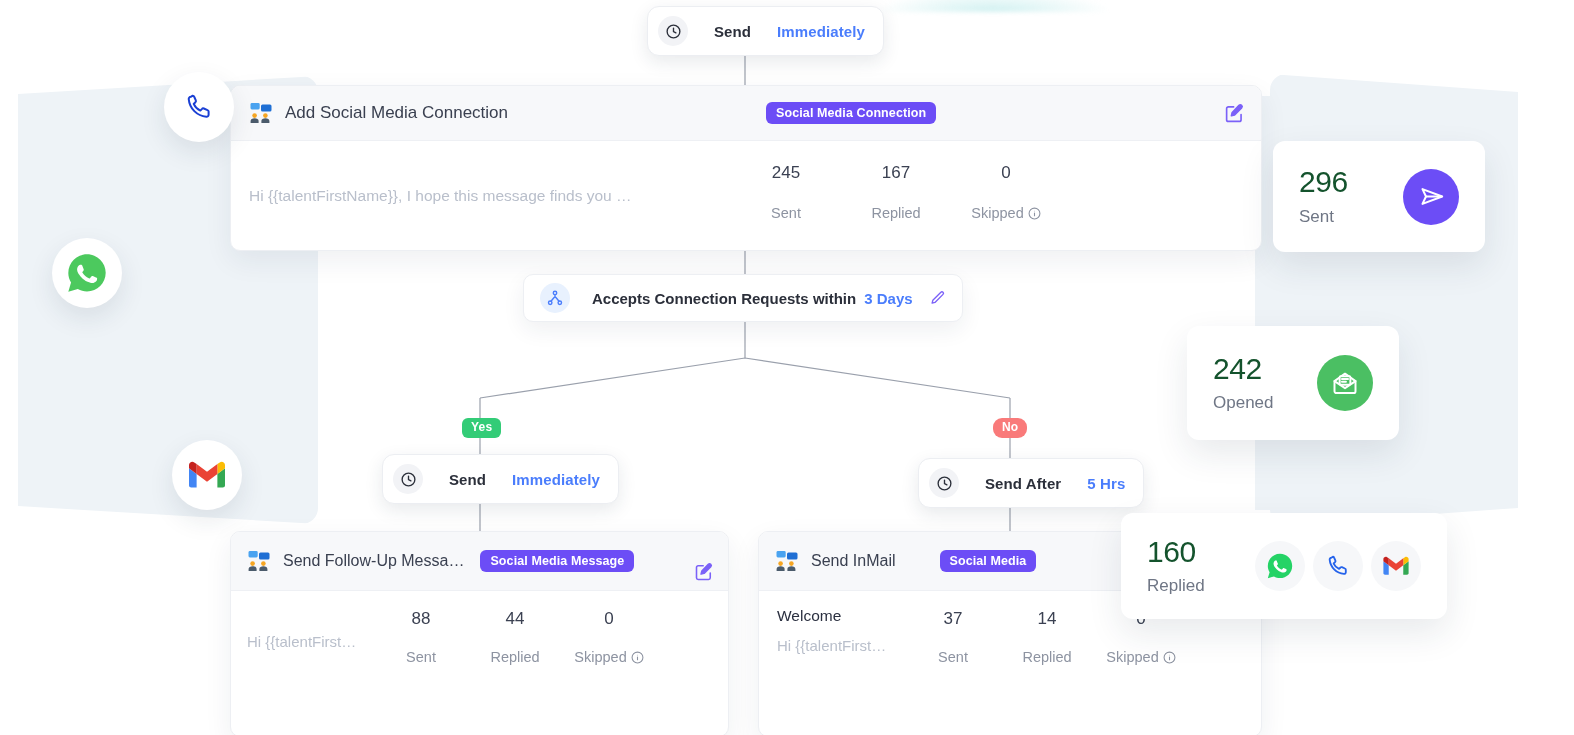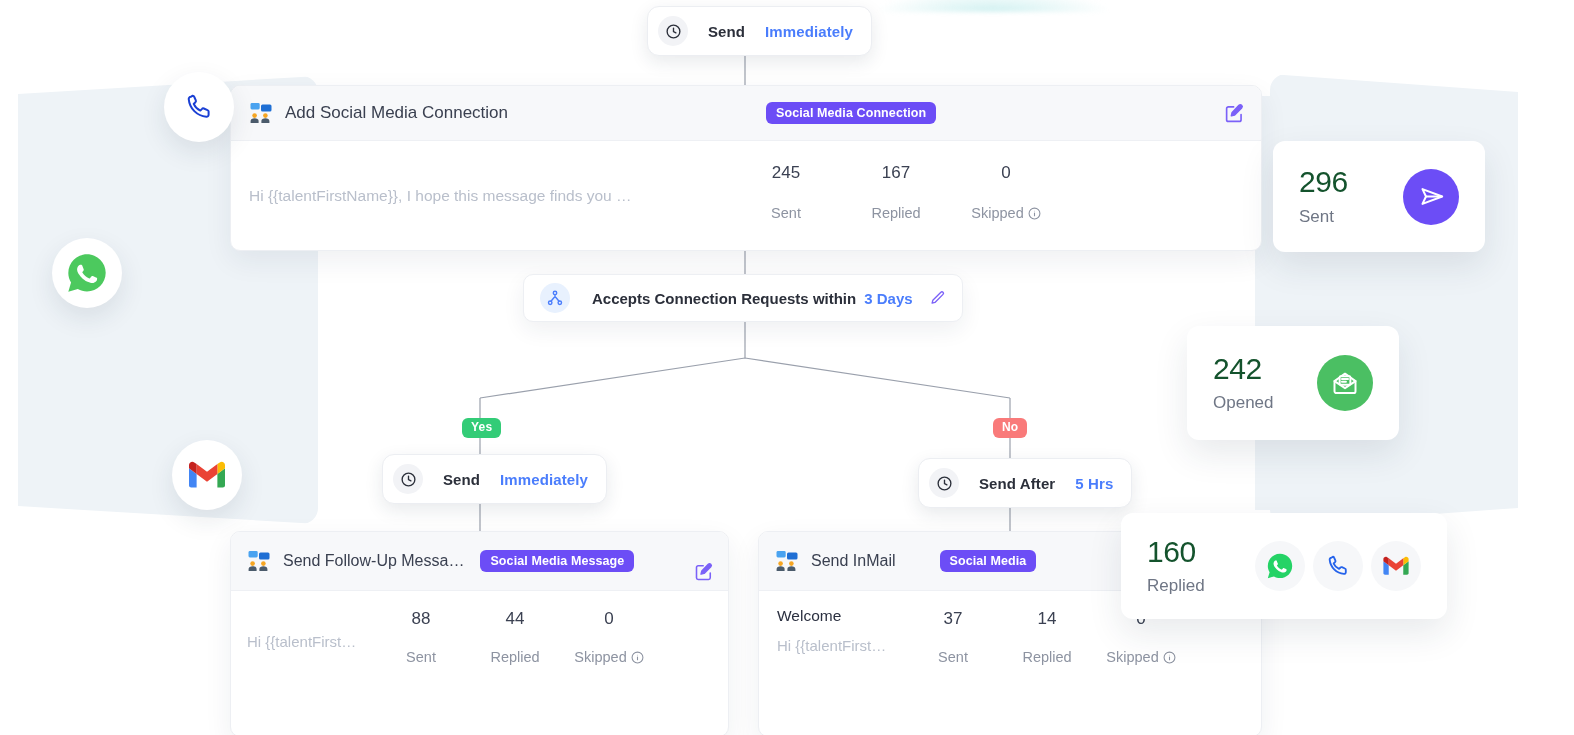--- a/index.html
+++ b/index.html
@@ -30,21 +30,21 @@
   .panel-right-tail{
     position:absolute;left:1255px;top:96px;width:40px;height:414px;
     background:#eef3f7;
   }
 
   
   .svg-lines{position:absolute;left:0;top:0;width:1574px;height:735px;pointer-events:none;}
 
   
   .pill{
-    position:absolute;display:flex;align-items:center;gap:20px;
+    position:absolute;display:flex;align-items:center;gap:26px;
     background:#fff;border:1px solid #eceef2;border-radius:12px;
     padding:9px 18px 9px 10px;
     box-shadow:0 6px 18px rgba(31,45,71,.10);
     white-space:nowrap;
   }
   .pill .clock-wrap{
     width:30px;height:30px;border-radius:50%;background:#f2f3f6;
     display:flex;align-items:center;justify-content:center;flex:0 0 auto;
   }
   .pill .ptxt{font-size:15px;font-weight:700;color:#2b2f3a;letter-spacing:.1px;}
@@ -53,21 +53,21 @@
   #pill-top{left:647px;top:6px;}
   #pill-yes{left:382px;top:454px;}
   #pill-no{left:918px;top:458px;}
 
   
   .branch-badge{
     position:absolute;border-radius:6px;color:#fff;font-size:12px;font-weight:700;
     padding:3px 9px;line-height:1.15;letter-spacing:.2px;
   }
   #badge-yes{left:462px;top:418px;background:#33cc77;}
-  #badge-no{left:993px;top:418px;background:#f97a7a;}
+  #badge-no{left:993px;top:418px;background:#f97a7a;border-radius:9px;}
 
   
   .card{
     position:absolute;background:#fff;border:1px solid #edeff3;border-radius:10px;
     box-shadow:0 10px 28px rgba(31,45,71,.07);overflow:hidden;
   }
   .card-head{
     display:flex;align-items:center;background:#f7f8fa;
     border-bottom:1px solid #eef0f4;position:relative;
   }

